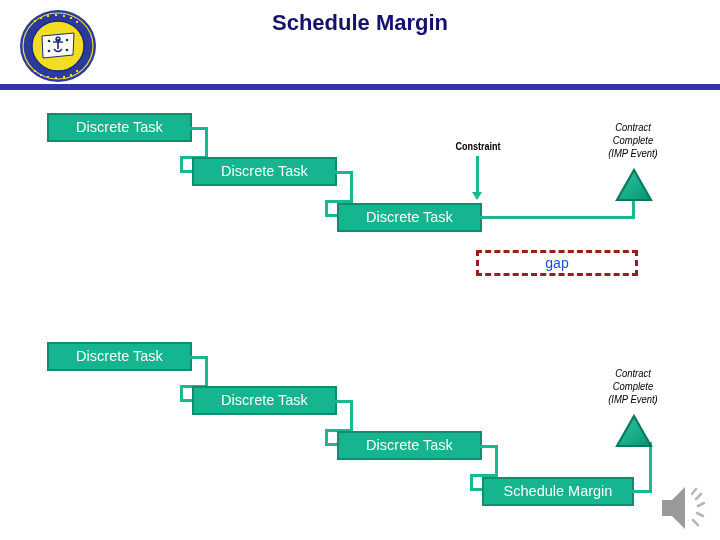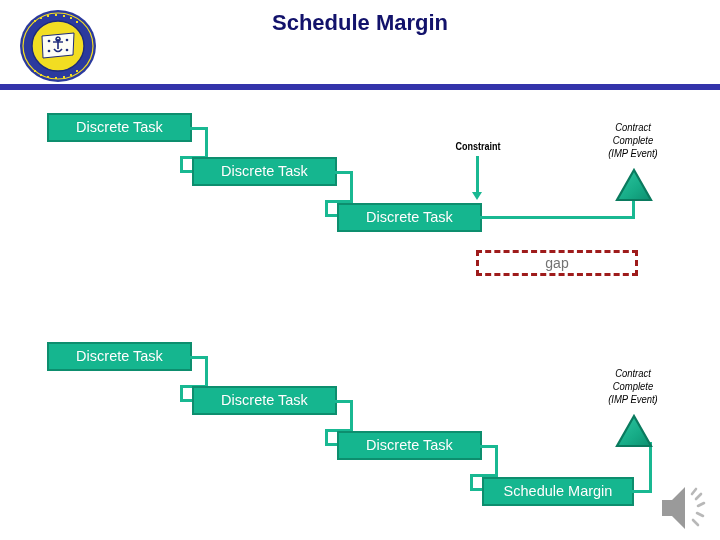--- a/index.html
+++ b/index.html
@@ -134,21 +134,21 @@
     transform: scaleX(0.9);
     transform-origin: center center;
   }
   .label-event span { display:block; }
 
   
   .gap-box {
     position: absolute;
     box-sizing: border-box;
     border: 3px dashed #9e1b1b;
-    color: #737373;
+    color: #1d4ed8;
     font-family: "Liberation Sans", sans-serif;
     font-size: 14px;
     display: flex;
     align-items: center;
     justify-content: center;
     background: transparent;
   }
 
   
   .speaker {

